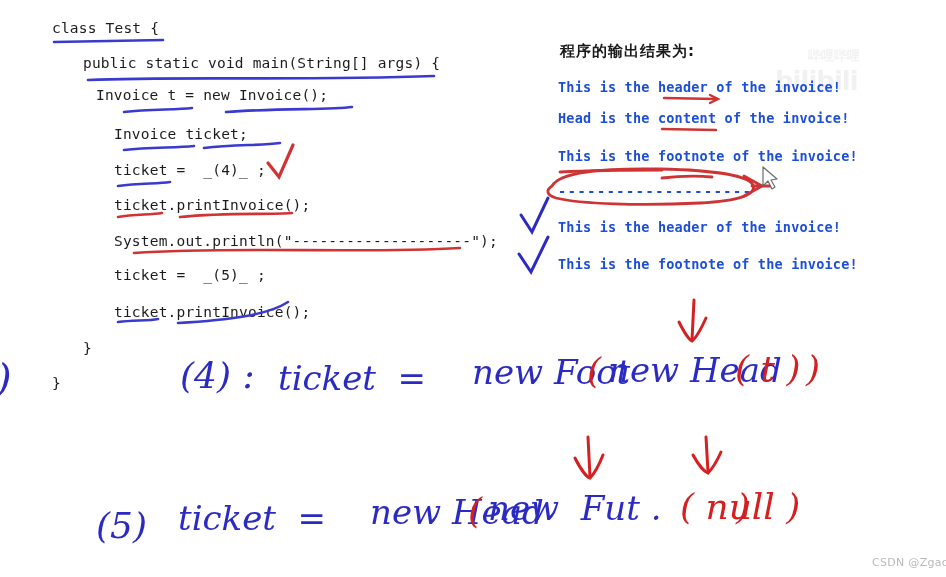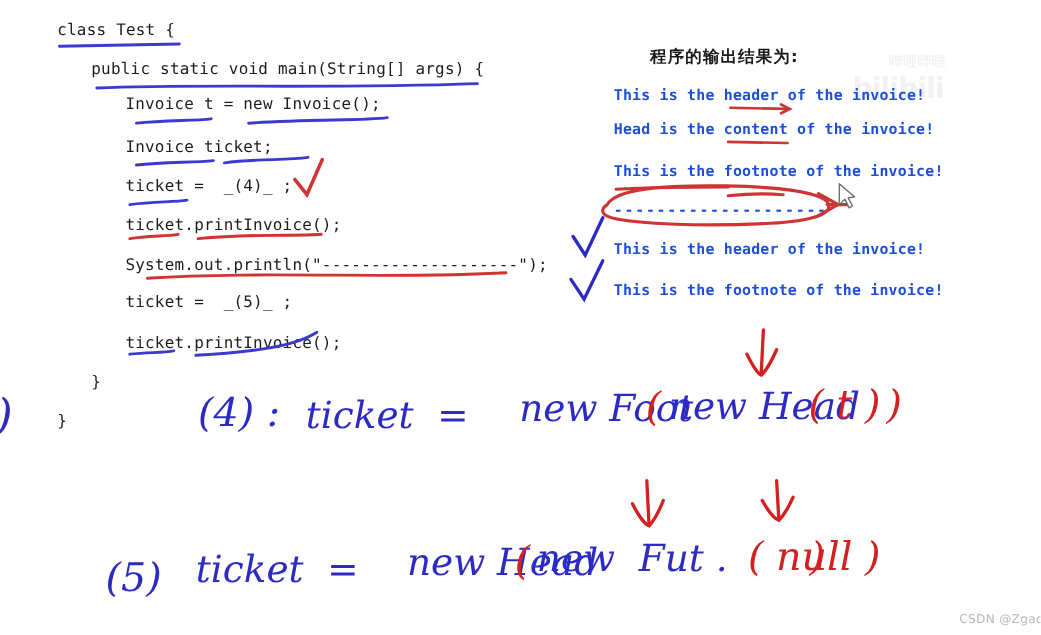--- a/index.html
+++ b/index.html
@@ -35,21 +35,20 @@
     font-weight: 700;
     color: #1d4ed8;
     letter-spacing: 0.2px;
   }
   .cn-title {
     font-family: "DejaVu Sans", "Liberation Sans", sans-serif;
     font-size: 15px;
     font-weight: 700;
     color: #1a1a1a;
     letter-spacing: 1px;
-    margin-left: 31px;
   }
 
   
   #ink {
     position: absolute;
     left: 0; top: 0;
     width: 946px; height: 577px;
     pointer-events: none;
   }
 
@@ -91,21 +90,21 @@
   <div class="abs watermark" style="left:775px; top:28px;">
     <div class="wm-text">bilibili</div>
   </div>
   <div class="abs watermark" style="left:790px; top:32px; font-family:'DejaVu Sans','Liberation Sans',sans-serif; font-size:13px; font-weight:700; color:#555;">
     <span>哔哩哔哩</span>
   </div>
 
   <div>
     <div class="abs code-line" style="left:52px;  top:20px;">class Test {</div>
     <div class="abs code-line" style="left:83px;  top:55px;">public static void main(String[] args) {</div>
-    <div class="abs code-line" style="left:114px; top:87px;text-align:center;">Invoice t = new Invoice();</div>
+    <div class="abs code-line" style="left:96px; top:87px;text-align:center;">Invoice t = new Invoice();</div>
     <div class="abs code-line" style="left:114px; top:126px;">Invoice ticket;</div>
     <div class="abs code-line" style="left:114px; top:162px;">ticket =  _(4)_ ;</div>
     <div class="abs code-line" style="left:114px; top:197px;">ticket.printInvoice();</div>
     <div class="abs code-line" style="left:114px; top:233px;">System.out.println("--------------------");</div>
     <div class="abs code-line" style="left:114px; top:267px;">ticket =  _(5)_ ;</div>
     <div class="abs code-line" style="left:114px; top:304px;">ticket.printInvoice();</div>
     <div class="abs code-line" style="left:83px;  top:340px;">}</div>
     <div class="abs code-line" style="left:52px;  top:375px;">}</div>
   </div>
 

